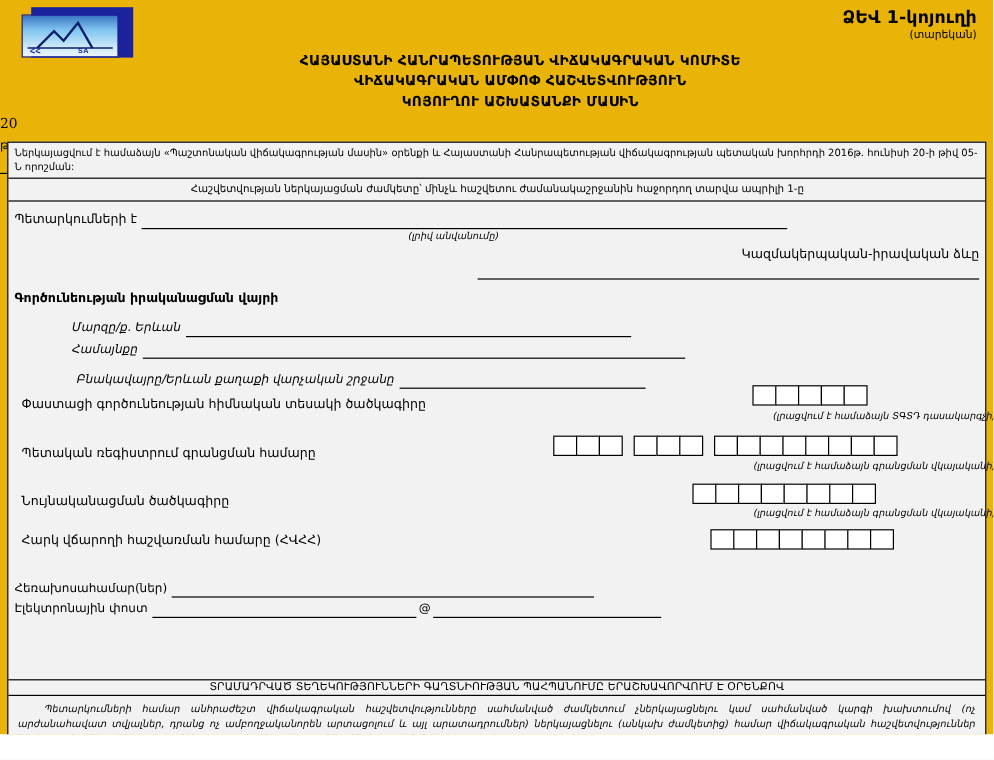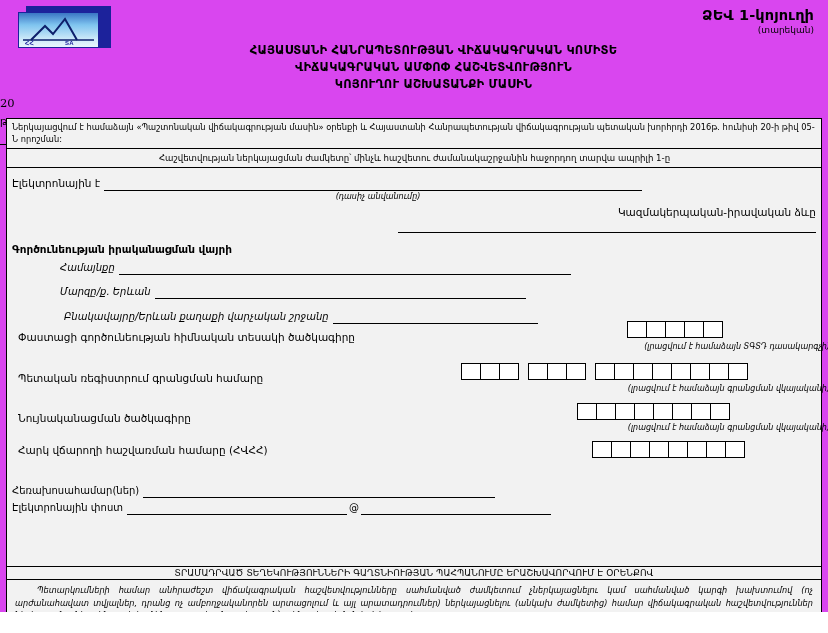--- a/index.html
+++ b/index.html
@@ -9,21 +9,21 @@
     background: #ffffff;
   }
   body {
     font-family: "DejaVu Sans", "Liberation Sans", sans-serif;
     color: #000000;
   }
   #page {
     position: relative;
     width: 828px;
     height: 612px;
-    background: #d946ef;
+    background: #eab308;
     overflow: hidden;
     box-sizing: border-box;
   }
 
   
   .header {
     position: relative;
     height: 118px;
   }
   .logo-box {
@@ -275,40 +275,40 @@
       <div class="legal-text">Ներկայացվում է համաձայն «Պաշտոնական վիճակագրության մասին» օրենքի և Հայաստանի Հանրապետության վիճակագրության պետական խորհրդի 2016թ. հունիսի 20-ի թիվ 05-Ն որոշման:</div>
     </div>
 
     <div class="deadline-cell">
       <div class="deadline-text">Հաշվետվության ներկայացման ժամկետը՝ մինչև հաշվետու ժամանակաշրջանին հաջորդող տարվա ապրիլի 1-ը</div>
     </div>
 
     <div class="body-area">
 
       <div class="f-row" style="margin-top:2px;">
-        <span class="f-label">Էլեկտրոնային է</span>
+        <span class="f-label">Պետարկումների է</span>
         <span class="f-line" style="width:538px;"></span>
       </div>
-      <div class="hint" style="width:540px;margin-left:96px;margin-top:1px;">(դասիչ անվանումը)</div>
+      <div class="hint" style="width:540px;margin-left:96px;margin-top:1px;">(լրիվ անվանումը)</div>
 
       <div class="f-row" style="margin-top:4px;flex-direction:column;">
         <span class="f-label">Կազմակերպական-իրավական ձևը</span>
         <span class="f-line" style="width:418px;"></span>
       </div>
 
       <div class="f-label bold" style="margin-top:9px;">Գործունեության իրականացման վայրի</div>
 
+      <div class="f-row" style="margin-top:9px;margin-left:48px;">
+        <span class="f-label ital">Մարզը/ք. Երևան</span>
+        <span class="f-line" style="width:371px;"></span>
+      </div>
+
       <div class="f-row" style="margin-top:3px;margin-left:48px;">
         <span class="f-label ital">Համայնքը</span>
         <span class="f-line" style="width:452px;"></span>
-      </div>
-
-      <div class="f-row" style="margin-top:9px;margin-left:48px;">
-        <span class="f-label ital">Մարզը/ք. Երևան</span>
-        <span class="f-line" style="width:371px;"></span>
       </div>
 
       <div class="f-row" style="margin-top:10px;margin-left:52px;">
         <span class="f-label ital">Բնակավայրը/Երևան քաղաքի վարչական շրջանը</span>
         <span class="f-line" style="width:205px;"></span>
       </div>
 
 
       <div style="position:relative;height:45px;margin-top:-3px;">
         <div class="f-label abs" style="left:6px;top:9px;">Փաստացի գործունեության հիմնական տեսակի ծածկագիրը</div>

